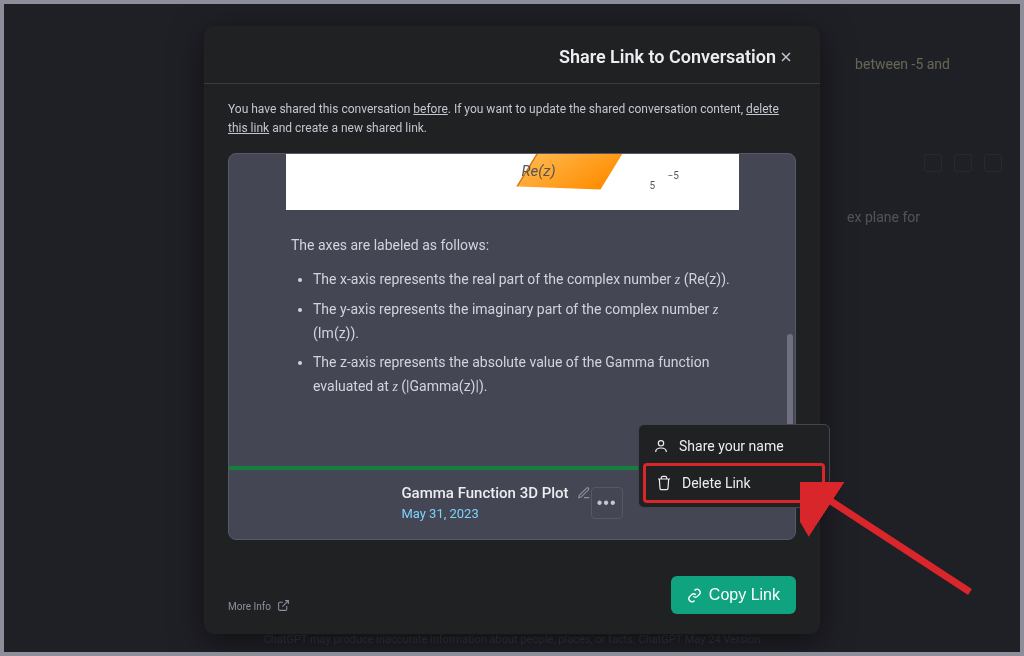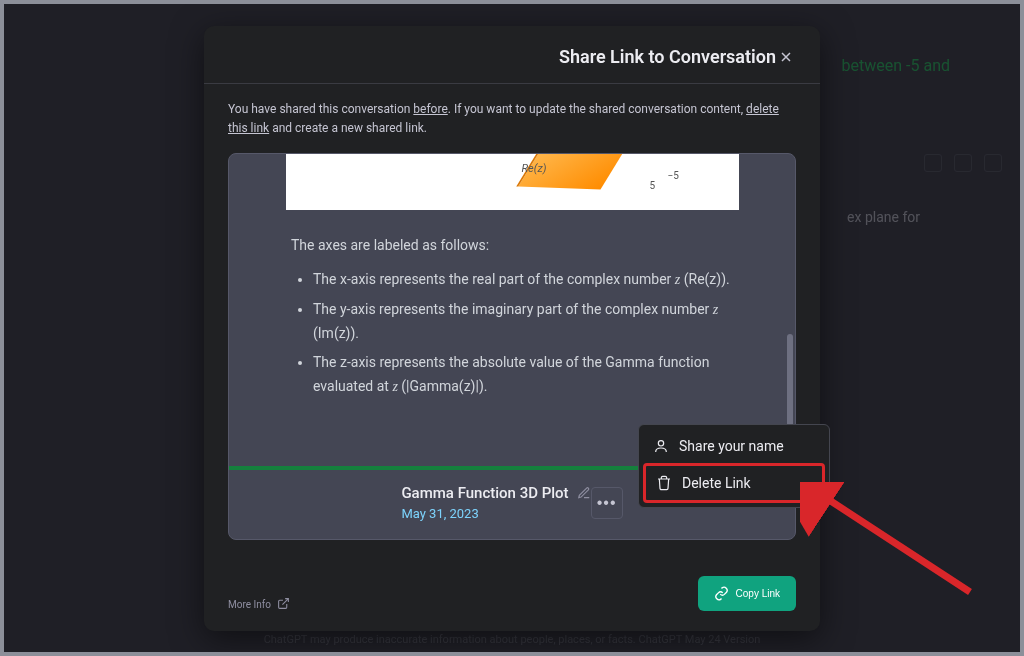--- a/index.html
+++ b/index.html
@@ -5,21 +5,21 @@
   * { box-sizing: border-box; margin: 0; padding: 0; }
   html, body { width: 1024px; height: 656px; overflow: hidden; }
   body {
     font-family: -apple-system, BlinkMacSystemFont, "Segoe UI", Roboto, Helvetica, Arial, sans-serif;
     background: #343541;
     color: #ececf1;
     position: relative;
     border: 4px solid #8c8f99;
   }
   
-  .bg-text-1 { position: absolute; top: 52px; right: 70px; color: #22c55e; font-size: 16px; }
+  .bg-text-1 { position: absolute; top: 52px; right: 70px; color: #fef9c3; font-size: 14px; }
   .bg-text-2 { position: absolute; top: 205px; right: 100px; color: #c5c5d2; font-size: 14px; }
   .bg-footer { position: absolute; bottom: 6px; left: 0; right: 0; text-align: center; color: #6f717e; font-size: 11px; }
 
   
   .feedback-icons { position: absolute; top: 150px; right: 18px; display: flex; gap: 12px; opacity: 0.3; }
   .feedback-icons div { width: 18px; height: 18px; border: 1.5px solid #8e8ea0; border-radius: 3px; }
   .thumb { border-radius: 2px; }
 
   
   .backdrop {
@@ -74,21 +74,21 @@
     height: 56px;
     margin: 0 auto;
     position: relative;
   }
   .chart-corner {
     position: absolute; right: 126px; top: -4px; width: 86px; height: 38px;
     background: linear-gradient(135deg, #ffb84d 0%, #ff8c00 100%);
     transform: skewX(-30deg) rotate(2deg);
     border-left: 2px solid #d97706;
   }
-  .chart-label-rez { position: absolute; top: 8px; left: 236px; font-size: 11px; color: #555; font-style: italic; }
+  .chart-label-rez { position: absolute; top: 8px; left: 236px; font-size: 15px; color: #555; font-style: italic; }
   .chart-tick-5 { position: absolute; top: 26px; left: 364px; font-size: 10px; color: #555; }
   .chart-tick-m5 { position: absolute; top: 16px; left: 382px; font-size: 10px; color: #555; }
 
   .preview-text {
     padding: 24px 52px 10px 62px;
     color: #d1d5db;
     font-size: 14px;
     line-height: 1.7;
   }
   .preview-text ul { list-style: disc; padding-left: 22px; margin-top: 10px; }
@@ -129,21 +129,21 @@
     padding: 14px 24px 20px 24px;
   }
   .more-info { color: #8e8ea0; font-size: 10px; display: flex; align-items: flex-end; gap: 6px; cursor: pointer; margin-top: 20px; }
   .ext-icon { width: 13px; height: 13px; }
   .copy-btn {
     background: #10a37f;
     color: #fff;
     border: none;
     padding: 10px 16px;
     border-radius: 6px;
-    font-size: 10px;
+    font-size: 16px;
     font-weight: 500;
     display: flex; align-items: center; gap: 7px;
     cursor: pointer;
   }
   .link-ico { width: 15px; height: 15px; }
 
   
   .dropdown {
     position: absolute;
     right: -10px;

